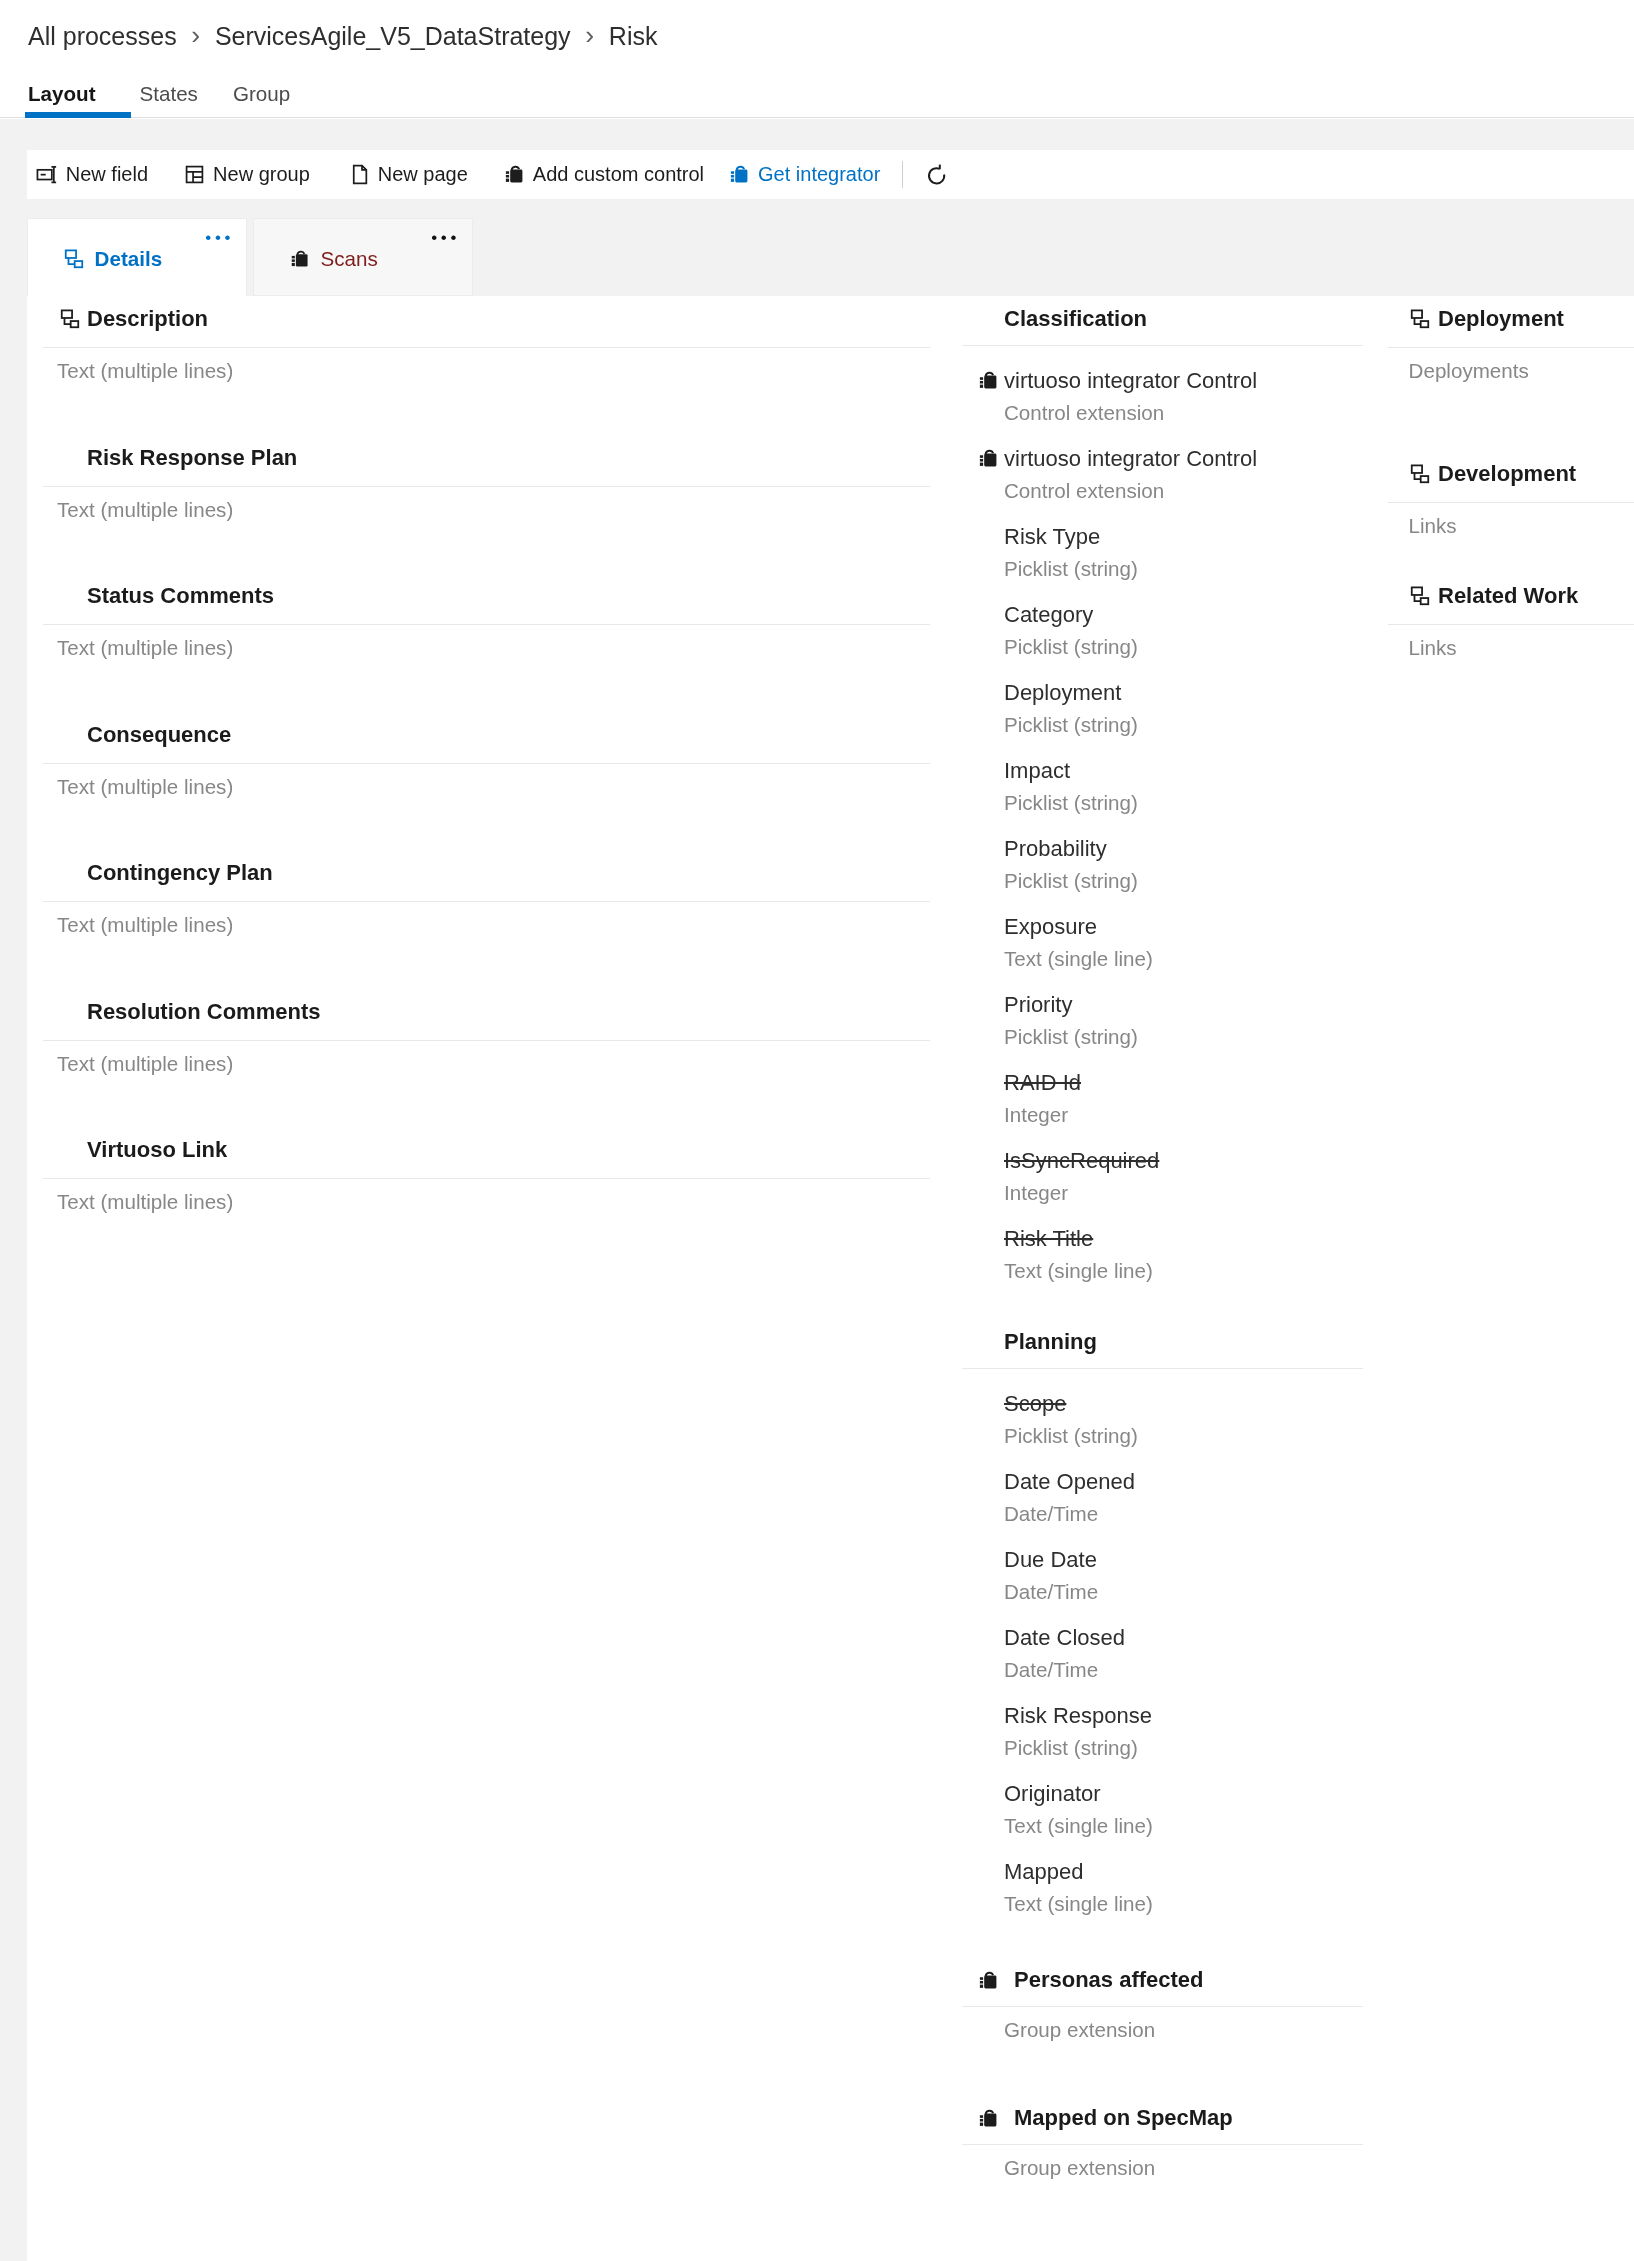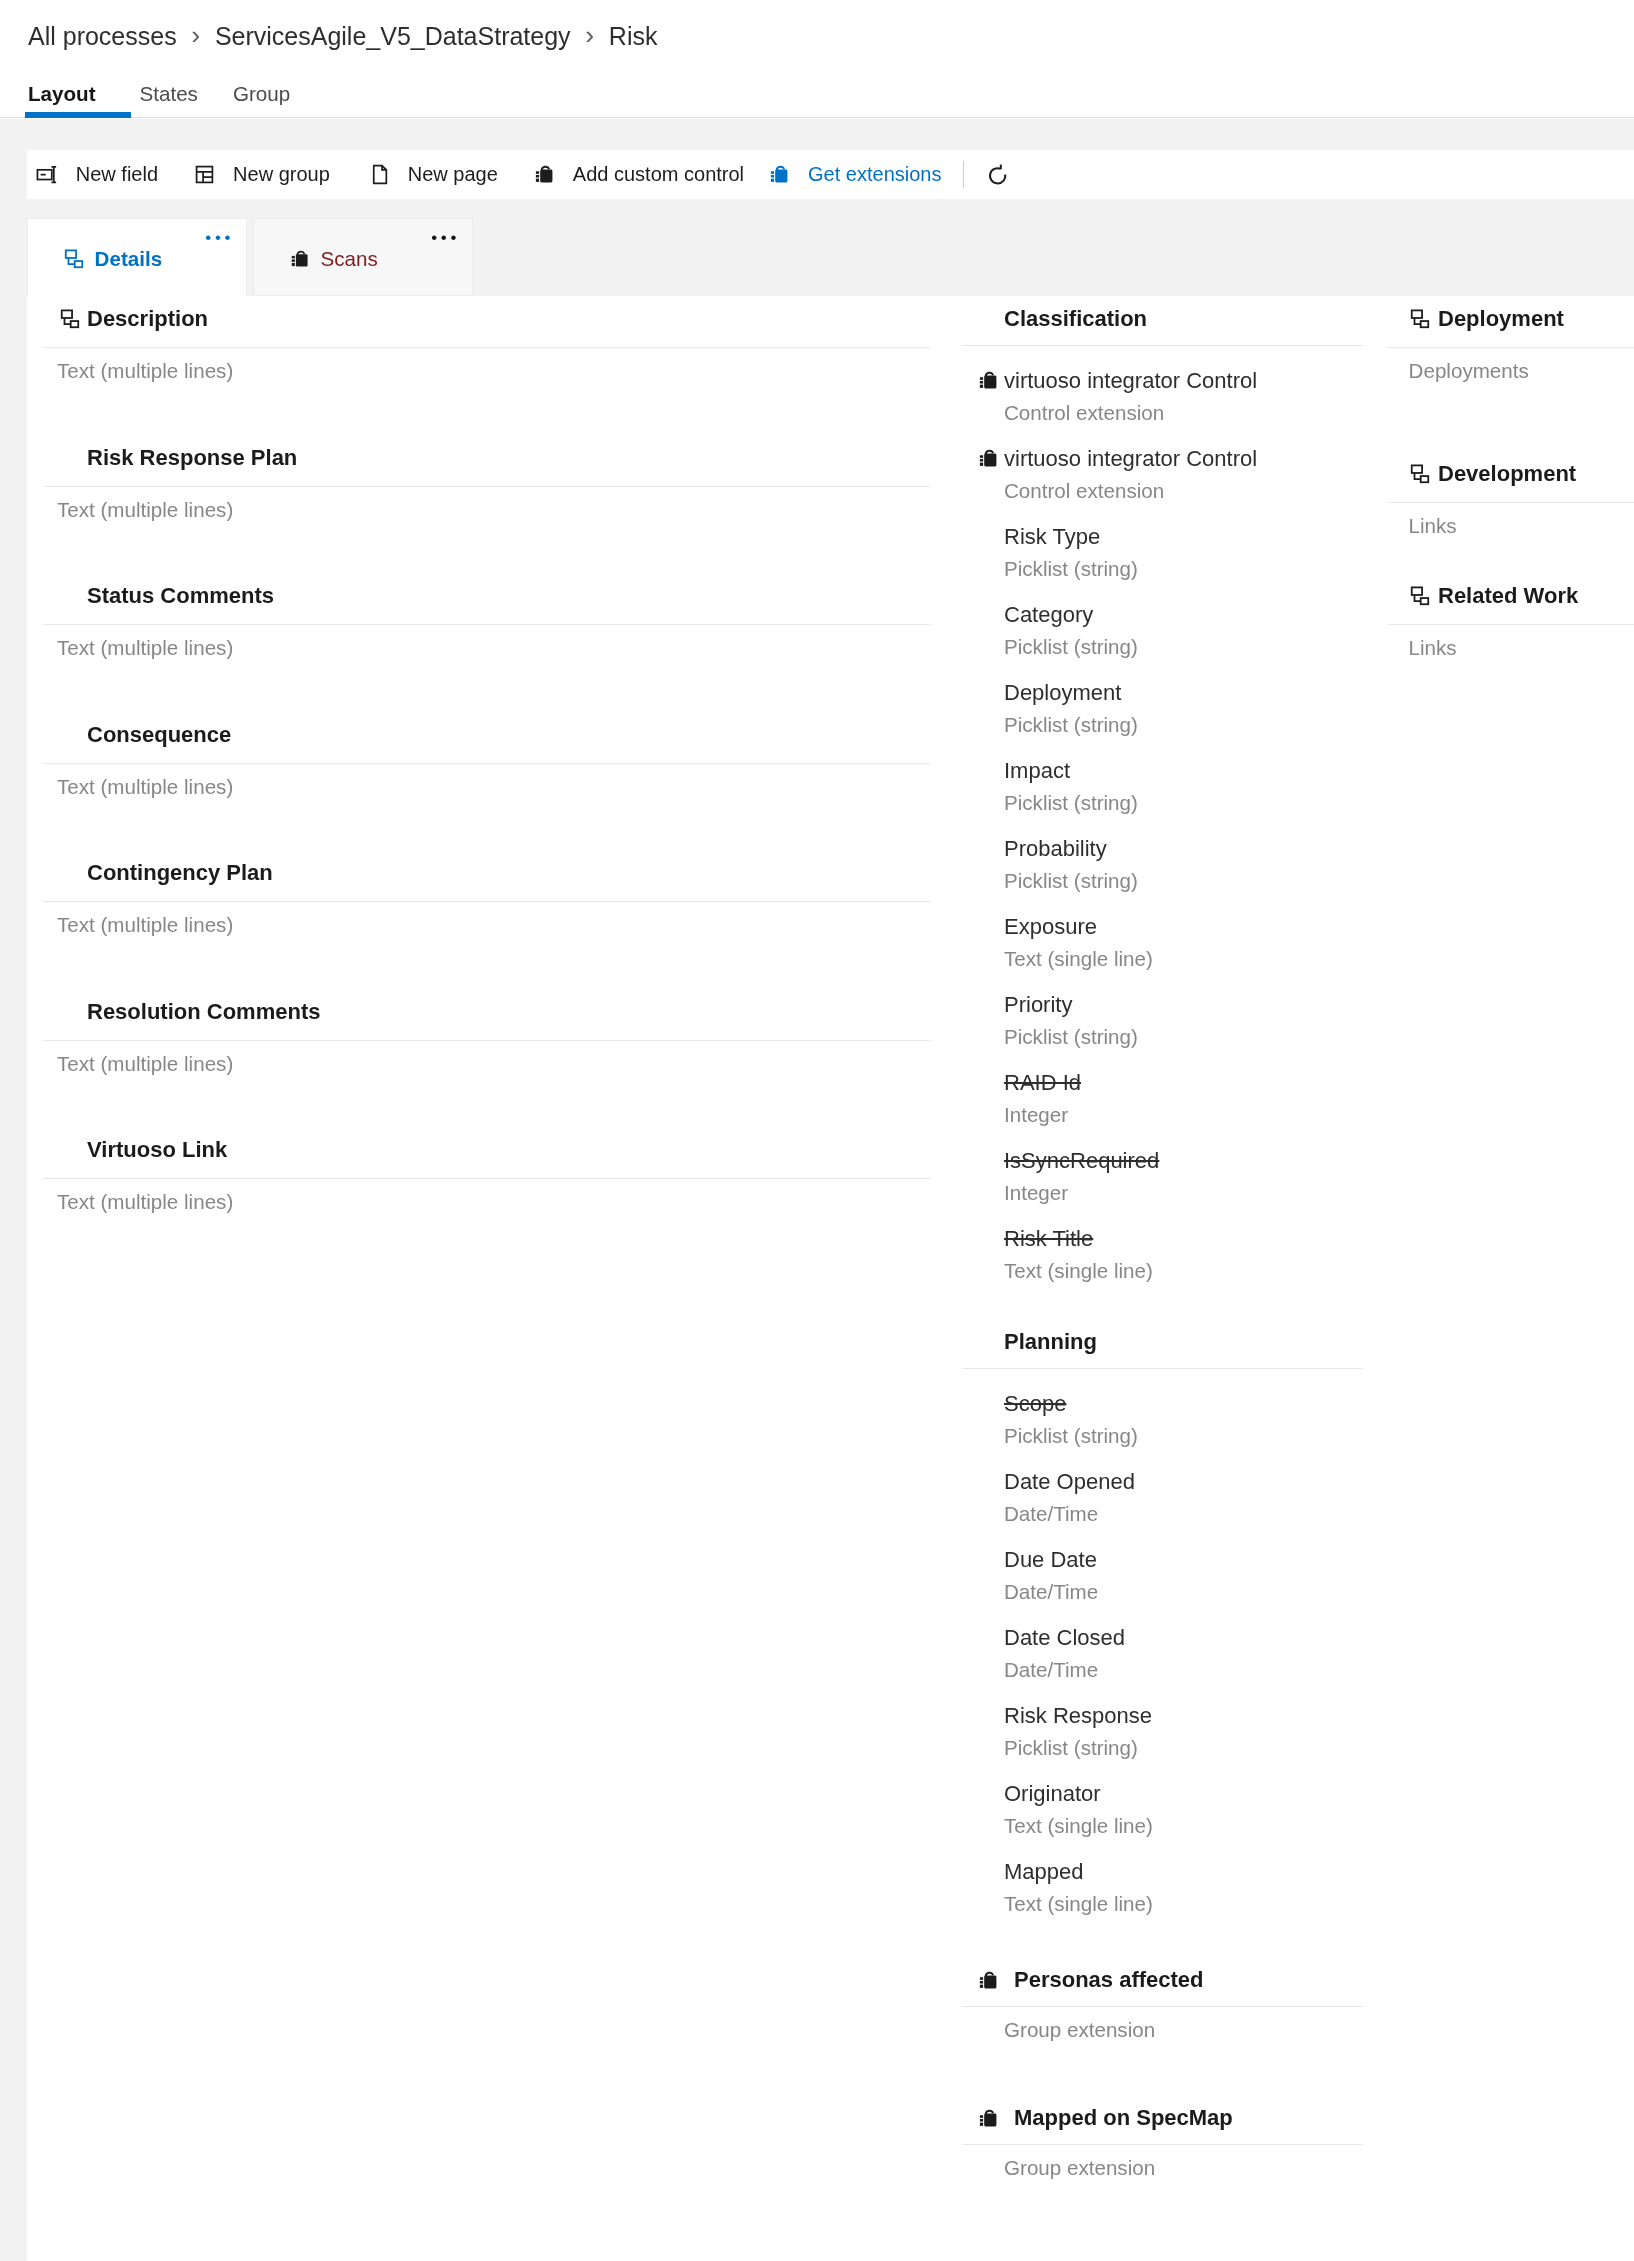--- a/index.html
+++ b/index.html
@@ -22,21 +22,21 @@
   .nav-tab.active { color:#161616; font-weight:700; }
   .t-layout { margin-right:44px; }
   .t-states { margin-right:35px; }
   .tab-underline { position:absolute; left:25px; top:112px; width:106px; height:5.9px; background:var(--accent); }
 
   
   .page-bg { position:absolute; top:119px; left:0; width:1635px; height:2142px; background:#f2f2f2; }
 
   
   .toolbar { position:absolute; top:150px; left:27px; width:1607px; height:49px; background:#fff; display:flex; align-items:center; padding-left:8.8px; font-size:20px; color:#1d1d1d; }
-  .tbtn { display:flex; align-items:center; gap:17px; cursor:pointer; white-space:nowrap; }
+  .tbtn { display:flex; align-items:center; gap:7px; cursor:pointer; white-space:nowrap; }
   .tbtn .ticon { width:23px; height:23px; color:#1d1d1d; }
   .tbtn.blue, .tbtn.blue .ticon { color:var(--accent); }
   .tb-sep { width:1.5px; height:26.5px; background:#cfcfcf; }
 
   
   .page-tabs { position:absolute; top:218px; left:27px; display:flex; gap:5.9px; }
   .ptab { width:220px; height:78px; position:relative; cursor:pointer; }
   .ptab.active { background:#fff; border:0.7px solid #ececec; border-bottom:none; }
   .ptab.inactive { background:#f7f7f7; border:0.7px solid #ececec; }
   .ptab-row { position:absolute; left:35px; top:28px; display:flex; align-items:center; gap:9.6px; }
@@ -159,21 +159,21 @@
   <div class="tbtn" style="margin-right:24px">
     <svg class="ticon" viewBox="0 0 32 32">
         <use href="#i-bag"></use>
       </svg>
     <span>Add custom control</span>
   </div>
   <div class="tbtn blue" style="margin-right:21.4px">
     <svg class="ticon" viewBox="0 0 32 32">
         <use href="#i-bag"></use>
       </svg>
-    <span>Get extensions</span>
+    <span>Get integrator</span>
   </div>
   <div class="tb-sep" style="margin-right:22px"></div>
   <div class="tbtn">
     <svg class="ticon" viewBox="0 0 32 32">
         <use href="#i-refresh"></use>
       </svg>
   </div>
 </div>
 
 <div class="page-tabs">

